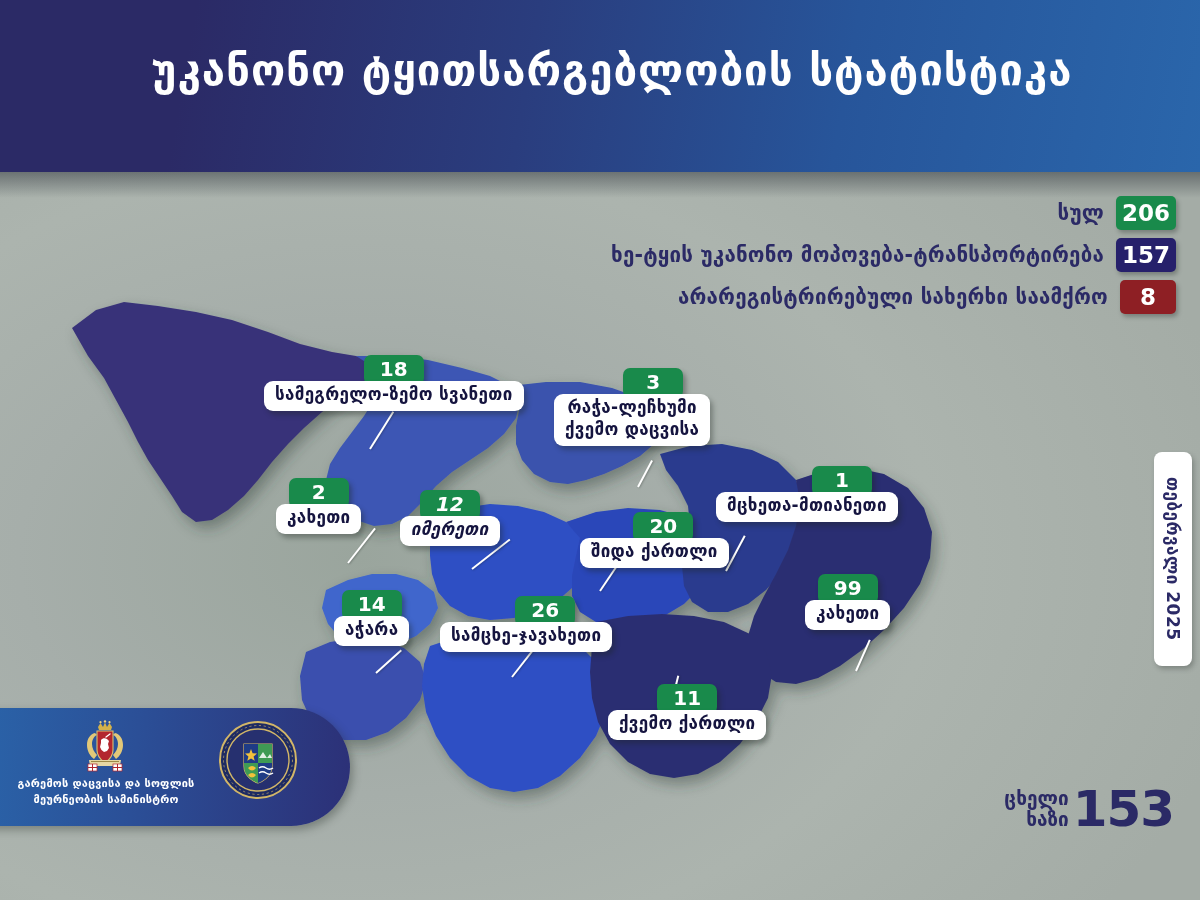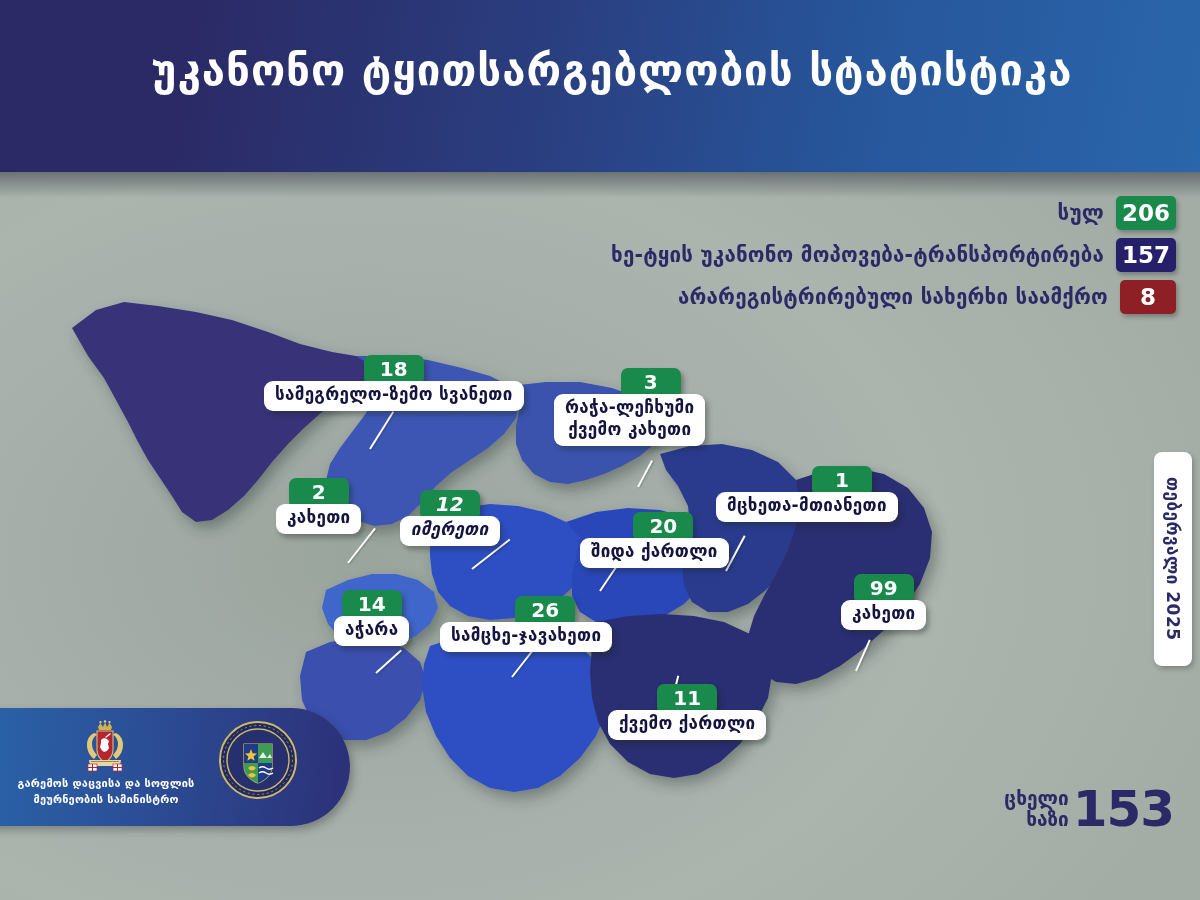--- a/index.html
+++ b/index.html
@@ -310,21 +310,21 @@
       <div class="marker-name" style="margin-top:-4px;">სამეგრელო-ზემო სვანეთი</div>
     </div>
   </div>
 
   <div class="leader" style="left:638px; top:486px; width:30px; transform:rotate(-62deg);"></div>
   <div class="marker" style="left:554px; top:368px;">
     <div class="marker-stack">
       <div class="marker-badge" style="margin-left:42px;">3</div>
       <div class="marker-name two-line" style="margin-top:-4px;">
         <div>რაჭა-ლეჩხუმი</div>
-        <div>ქვემო კახეთი</div>
+        <div>ქვემო დაცვისა</div>
       </div>
     </div>
   </div>
 
   <div class="leader" style="left:348px; top:562px; width:44px; transform:rotate(-52deg);"></div>
   <div class="marker" style="left:276px; top:478px;">
     <div class="marker-stack">
       <div class="marker-badge">2</div>
       <div class="marker-name" style="margin-top:-4px;">კახეთი</div>
     </div>
@@ -348,21 +348,21 @@
 
   <div class="leader" style="left:600px; top:590px; width:44px; transform:rotate(-56deg);"></div>
   <div class="marker" style="left:580px; top:512px;">
     <div class="marker-stack">
       <div class="marker-badge" style="margin-left:18px;">20</div>
       <div class="marker-name" style="margin-top:-4px;">შიდა ქართლი</div>
     </div>
   </div>
 
   <div class="leader" style="left:856px; top:670px; width:34px; transform:rotate(-66deg);"></div>
-  <div class="marker" style="left:841px; top:574px;">
+  <div class="marker" style="left:805px; top:574px;">
     <div class="marker-stack">
       <div class="marker-badge">99</div>
       <div class="marker-name" style="margin-top:-4px;">კახეთი</div>
     </div>
   </div>
 
   <div class="leader" style="left:376px; top:672px; width:34px; transform:rotate(-42deg);"></div>
   <div class="marker" style="left:334px; top:590px;">
     <div class="marker-stack">
       <div class="marker-badge">14</div>

